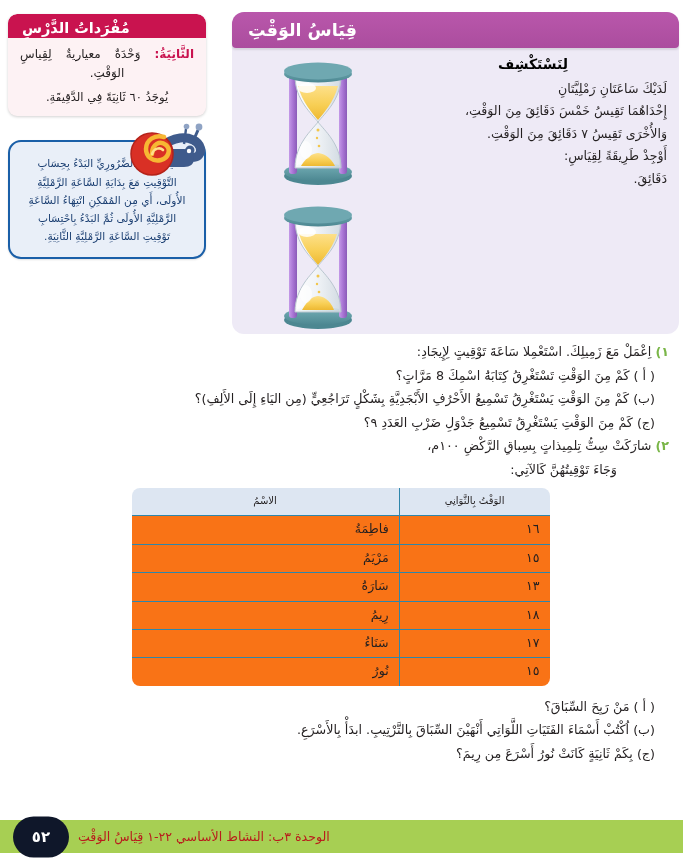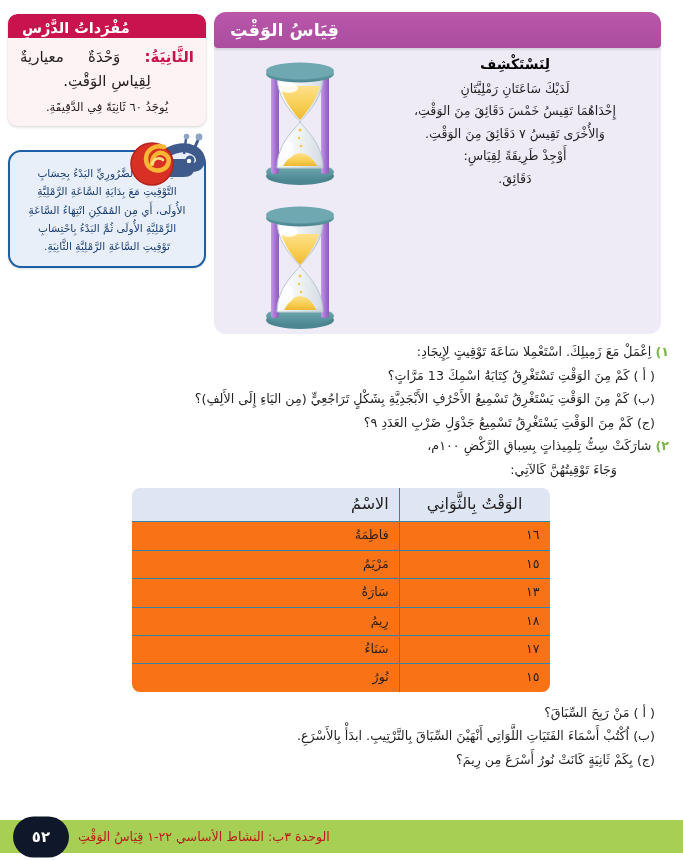--- a/index.html
+++ b/index.html
@@ -41,21 +41,21 @@
     color: #ffffff;
     text-align: left;
     font-size: 14.5px;
     font-weight: bold;
     padding: 6px 14px 2px 14px;
     border-radius: 9px 9px 0 0;
     letter-spacing: 0px;
   }
   .vocab-body {
     padding: 7px 12px 2px 12px;
-    font-size: 15px;
+    font-size: 12px;
     line-height: 1.62;
     color: #231f20;
     text-align: justify;
     text-align-last: center;
   }
   .vocab-term {
     color: #c9134f;
     font-weight: bold;
   }
   .vocab-line2 {
@@ -88,21 +88,21 @@
     right: -6px;
     top: -26px;
     width: 86px;
     height: 62px;
     pointer-events: none;
   }
 
   
   .main-panel {
     position: absolute;
-    left: 214px;
+    left: 232px;
     top: 12px;
     width: 447px;
     height: 322px;
     background: #eeeaf6;
     border-radius: 12px;
   }
   .main-header {
     position: absolute;
     left: 0;
     top: 0;
@@ -136,21 +136,21 @@
     font-size: 14px;
     font-weight: bold;
     margin-bottom: 7px;
     text-align: center;
   }
   .explore p {
     margin: 0 0 4px 0;
     font-size: 12.6px;
     line-height: 1.62;
     color: #231f20;
-    text-align: center;
+    text-align: right;
   }
   .explore p.tight { margin-bottom: 2px; }
 
   .hourglass-col {
     position: absolute;
     left: 22px;
     top: 42px;
     width: 120px;
   }
   .hg { display: block; margin-bottom: 4px; }
@@ -198,24 +198,25 @@
     width: 420px;
     border: 1.6px solid #2e86ab;
     border-radius: 9px;
     overflow: hidden;
     font-size: 12.6px;
   }
   table.data th {
     background: #dde6f2;
     color: #231f20;
     font-weight: normal;
-    font-size: 16px;
+    font-size: 10px;
     padding: 3px 10px 4px 10px;
     border: 1.2px solid #2e86ab;
     height: 20px;
+    text-align: center;
   }
   table.data td {
     background: #f97316;
     padding: 3px 10px 4px 10px;
     border: 1.2px solid #2e86ab;
     height: 20px;
     text-align: right;
   }
   th.col-name, td.col-name { text-align: right; width: 64%; }
   th.col-time, td.col-time { text-align: center; width: 36%; }
@@ -398,21 +399,21 @@
       <p class="tight">دَقَائِقَ.</p>
     </div>
   </div>
 
   <div class="content">
 
     <div class="q-line">
       <span class="q-num">١)</span>
       <span>اِعْمَلْ مَعَ زَمِيلِكَ. اسْتَعْمِلا سَاعَةَ تَوْقِيتٍ لِإِيجَادِ:</span>
     </div>
-    <div class="q-sub">( أ ) كَمْ مِنَ الوَقْتِ تَسْتَغْرِقُ كِتَابَةُ اسْمِكَ 13 مَرَّاتٍ؟</div>
+    <div class="q-sub">( أ ) كَمْ مِنَ الوَقْتِ تَسْتَغْرِقُ كِتَابَةُ اسْمِكَ 8 مَرَّاتٍ؟</div>
     <div class="q-sub">(ب) كَمْ مِنَ الوَقْتِ يَسْتَغْرِقُ تَسْمِيعُ الأَحْرُفِ الأَبْجَدِيَّةِ بِشَكْلٍ تَرَاجُعِيٍّ (مِن اليَاءِ إِلَى الأَلِفِ)؟</div>
     <div class="q-sub">(ج) كَمْ مِنَ الوَقْتِ يَسْتَغْرِقُ تَسْمِيعُ جَدْوَلِ ضَرْبِ العَدَدِ ٩؟</div>
 
     <div class="q-line">
       <span class="q-num">٢)</span>
       <span>شارَكَتْ سِتُّ تِلمِيذاتٍ بِسِباقِ الرَّكْضِ ١٠٠م،</span>
     </div>
     <div class="q-indent">وَجَاءَ تَوْقِيتُهُنَّ كَالآتِي:</div>
 
     <div class="table-wrap">

